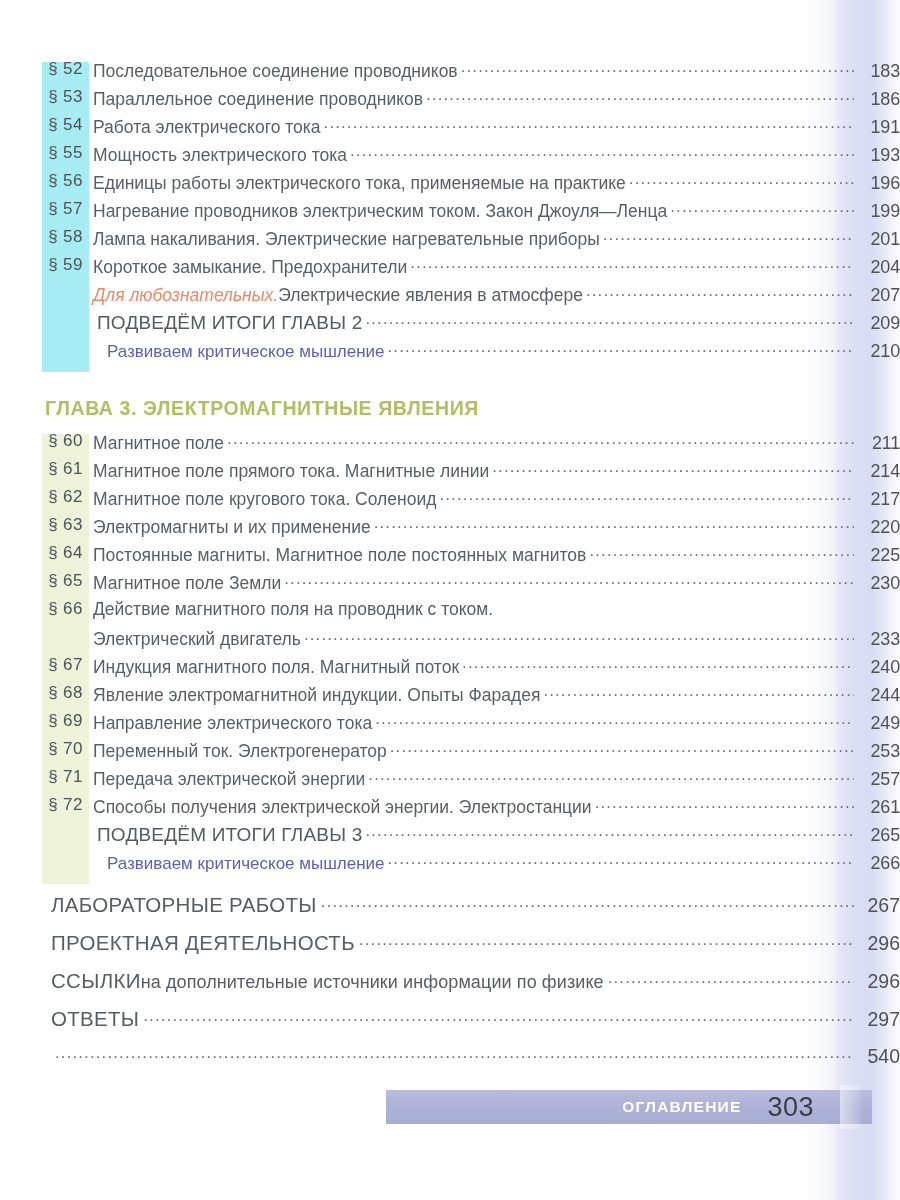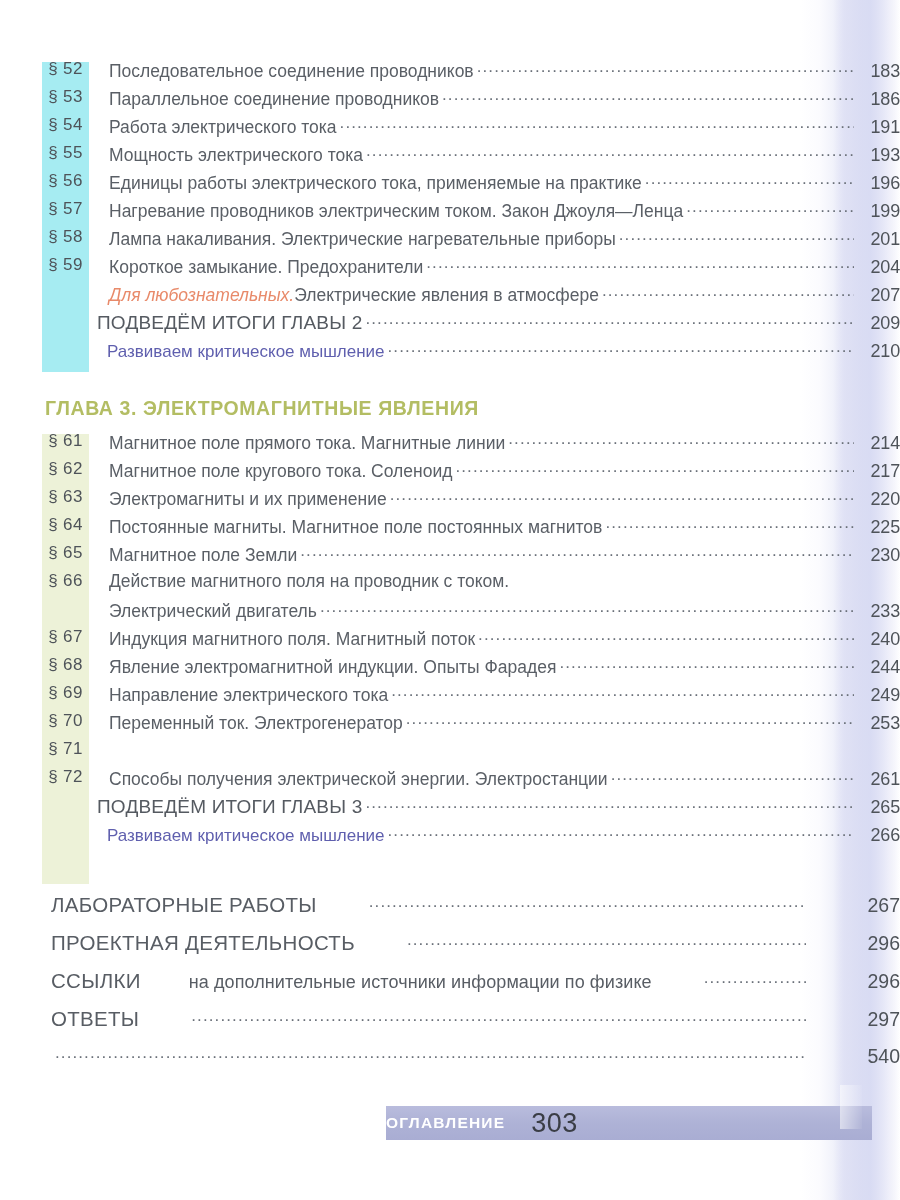--- a/index.html
+++ b/index.html
@@ -88,21 +88,21 @@
     left: 42px;
     width: 47px;
     text-align: center;
     font-size: 17px;
     color: #4e5359;
     letter-spacing: 0.3px;
   }
 
   .title {
     position: absolute;
-    left: 109px;
+    left: 93px;
     right: 0;
     display: flex;
     align-items: baseline;
   }
   .title .txt { flex: 0 0 auto; }
   .title .dots {
     flex: 1 1 auto;
     overflow: hidden;
     margin: 0 2px 0 3px;
     position: relative;
@@ -164,21 +164,20 @@
     display: flex;
     align-items: baseline;
     color: #5c6067;
   }
   .brow .btitle {
     position: absolute;
     left: 51px;
     right: 0;
     display: flex;
     align-items: baseline;
-    gap: 48px;
   }
   .brow .btxt {
     flex: 0 0 auto;
     font-size: 20.5px;
     letter-spacing: 0.3px;
     color: #585d64;
   }
   .brow .btxt .low {
     font-size: 18px;
     letter-spacing: 0.1px;
@@ -211,22 +210,22 @@
   
   #footer-bar {
     position: absolute;
     left: 386px;
     top: 1090px;
     width: 486px;
     height: 34px;
     background: linear-gradient(to bottom, #b9bcdd 0%, #aeb2d6 50%, #a9add3 100%);
     display: flex;
     align-items: center;
+    justify-content: flex-end;
     z-index: 3;
-    margin-top: 16px;
   }
   #footer-label {
     color: #ffffff;
     font-size: 15.5px;
     font-weight: bold;
     letter-spacing: 1.2px;
     margin-right: 26px;
   }
   #footer-page {
     color: #3a3d45;
@@ -343,20 +342,28 @@
         </div>
       </div>
     </div>
 </div>
 
 <div class="toc">
   <div class="chapter" id="chapter3-heading" style="top: 397px; color: rgb(179, 189, 99);">ГЛАВА 3. ЭЛЕКТРОМАГНИТНЫЕ ЯВЛЕНИЯ</div>
   <div class="strip green" id="strip-c3" style="top: 434px; height: 450px; background: rgb(237, 242, 216);"></div>
   <div class="rows" id="rows-c3" style="top: 431px;">
       <div class="row">
+        <div class="num">§ 60</div>
+        <div class="title">
+          <span class="txt plain">Магнитное поле</span>
+          <span class="dots"></span>
+          <span class="pg">211</span>
+        </div>
+      </div>
+      <div class="row">
         <div class="num">§ 61</div>
         <div class="title">
           <span class="txt plain">Магнитное поле прямого тока. Магнитные линии</span>
           <span class="dots"></span>
           <span class="pg">214</span>
         </div>
       </div>
       <div class="row">
         <div class="num">§ 62</div>
         <div class="title">
@@ -429,20 +436,25 @@
       <div class="row">
         <div class="num">§ 70</div>
         <div class="title">
           <span class="txt plain">Переменный ток. Электрогенератор</span>
           <span class="dots"></span>
           <span class="pg">253</span>
         </div>
       </div>
       <div class="row">
         <div class="num">§ 71</div>
+        <div class="title">
+          <span class="txt plain">Передача электрической энергии</span>
+          <span class="dots"></span>
+          <span class="pg">257</span>
+        </div>
       </div>
       <div class="row">
         <div class="num">§ 72</div>
         <div class="title">
           <span class="txt plain">Способы получения электрической энергии. Электростанции </span>
           <span class="dots"></span>
           <span class="pg">261</span>
         </div>
       </div>
       <div class="row summary">

